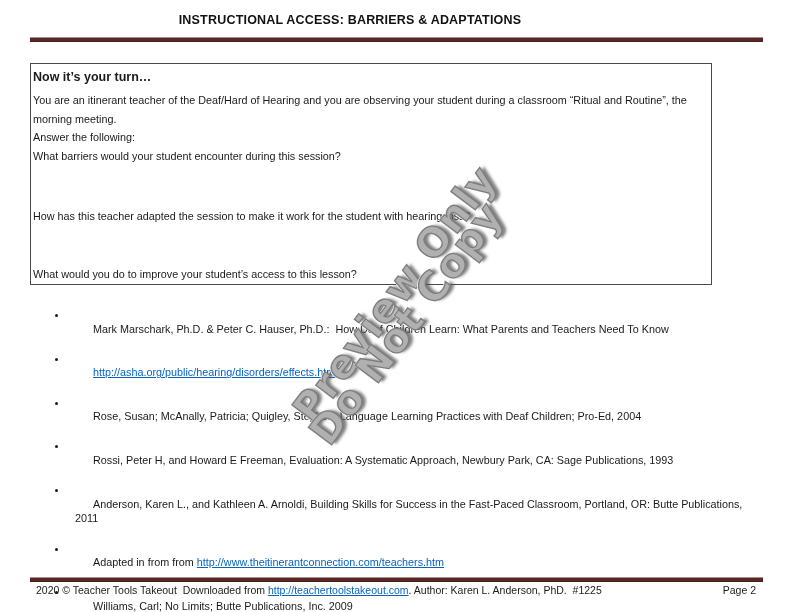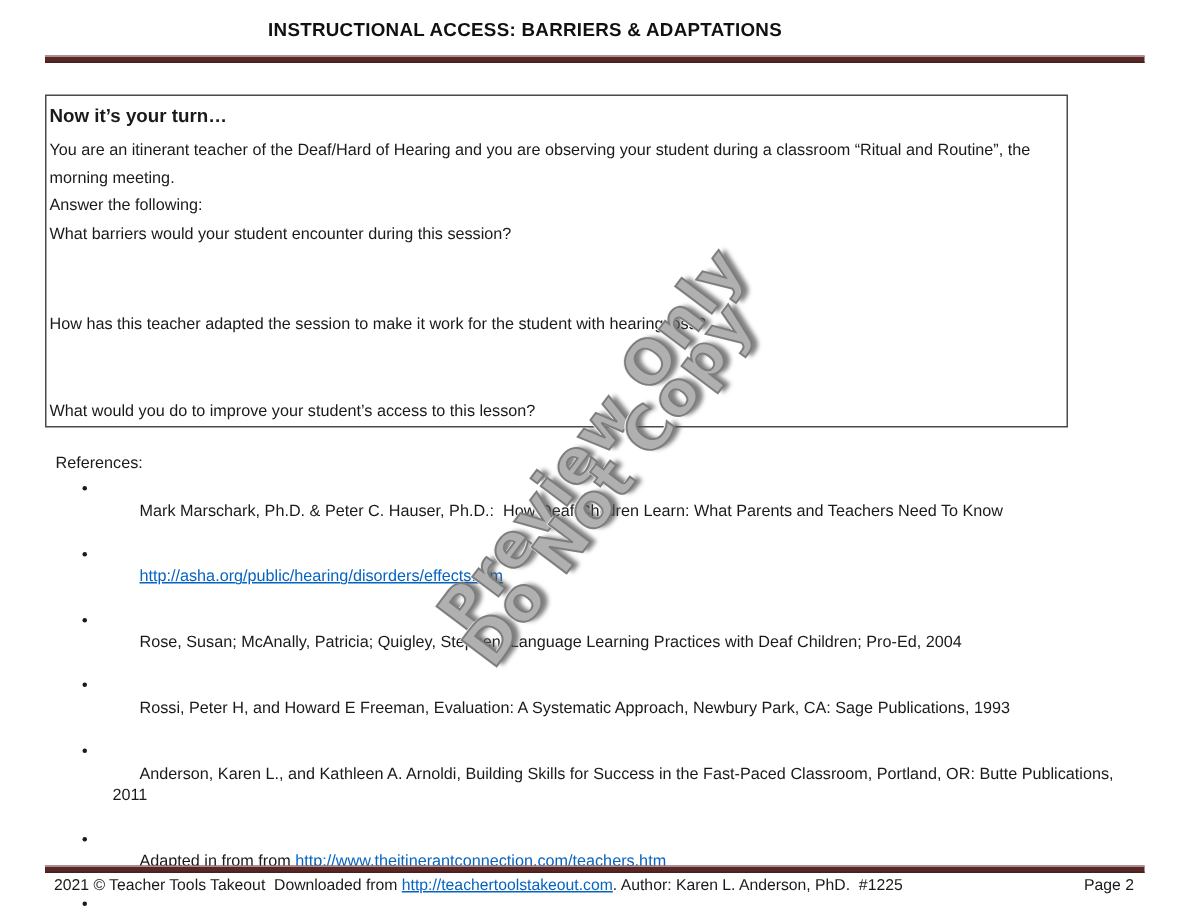--- a/index.html
+++ b/index.html
@@ -77,21 +77,20 @@
 <div class="worksheet-box">
   <div class="box-heading">Now it’s your turn…</div>
   <div class="box-body">You are an itinerant teacher of the Deaf/Hard of Hearing and you are observing your student during a classroom “Ritual and Routine”, the morning meeting.</div>
   <div class="box-body">Answer the following:</div>
   <div class="box-body">What barriers would your student encounter during this session?</div>
   <div class="box-body q2">How has this teacher adapted the session to make it work for the student with hearing loss?</div>
   <div class="box-body q3">What would you do to improve your student’s access to this lesson?</div>
 </div>
 
 <div class="references">
-  <div class="references-label">References:</div>
   <ul>
     <li>
       <span>Mark Marschark, Ph.D. &amp; Peter C. Hauser, Ph.D.:  How Deaf Children Learn: What Parents and Teachers Need To Know</span>
     </li>
     <li>
       <a class="link">http://asha.org/public/hearing/disorders/effects.htm</a>
     </li>
     <li>
       <span>Rose, Susan; McAnally, Patricia; Quigley, Stephen; Language Learning Practices with Deaf Children; Pro-Ed, 2004</span>
     </li>
@@ -109,15 +108,15 @@
     </li>
 
   </ul>
 </div>
 
 <div class="watermark-line wm1">Preview Only</div>
 <div class="watermark-line wm2">Do Not Copy</div>
 
 <div class="maroon-rule rule-bottom"></div>
 <div class="footer">
-  <div class="footer-left"><span>2021 © Teacher Tools Takeout  Downloaded from </span><a class="link">http://teachertoolstakeout.com</a><span>. Author: Karen L. Anderson, PhD.  #1225</span></div>
+  <div class="footer-left"><span>2020 © Teacher Tools Takeout  Downloaded from </span><a class="link">http://teachertoolstakeout.com</a><span>. Author: Karen L. Anderson, PhD.  #1225</span></div>
   <div class="footer-page">Page 2</div>
 </div>
 
 </body></html>

